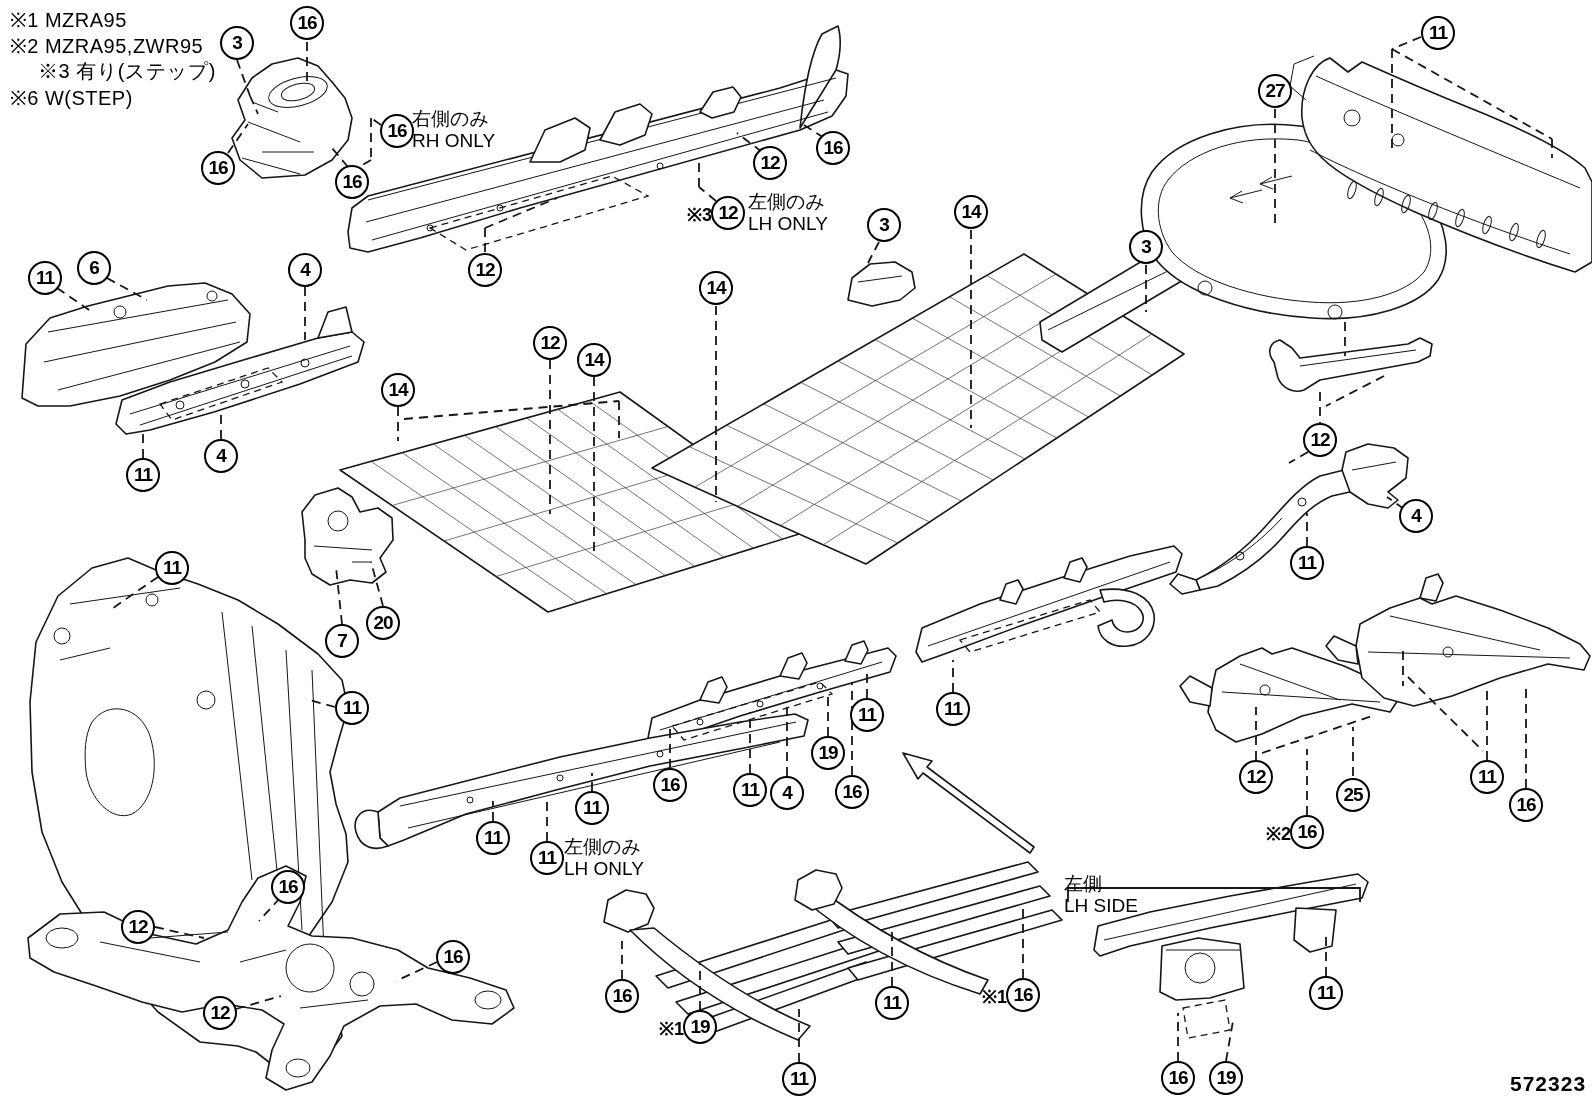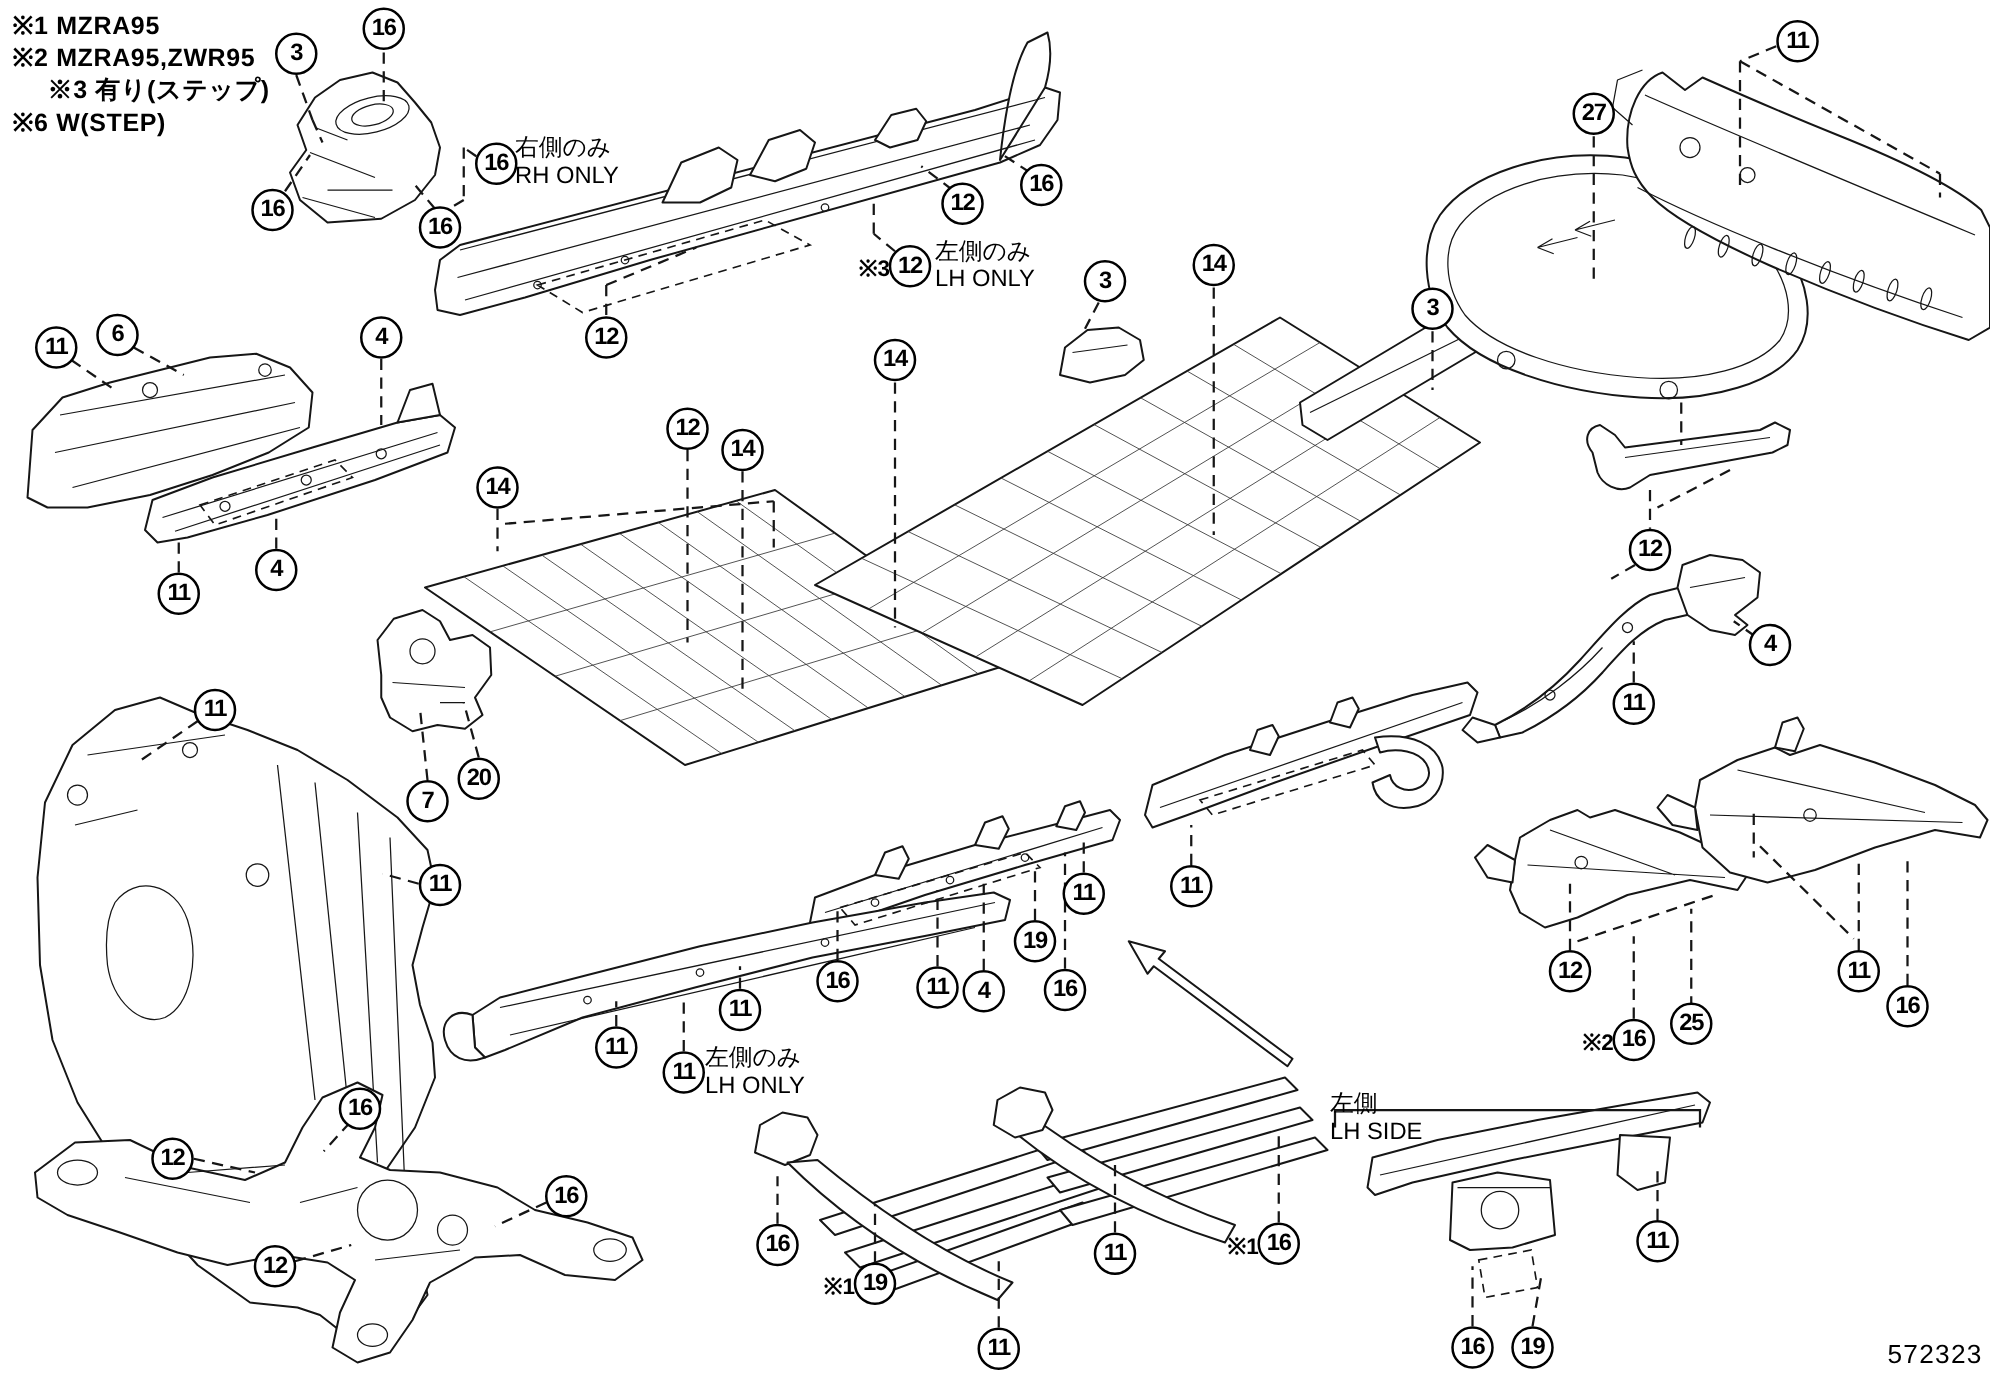--- a/index.html
+++ b/index.html
@@ -7,27 +7,27 @@
           font-family:"Liberation Sans",sans-serif;color:#000}
   svg#art{position:absolute;left:0;top:0}
   
   .ol{fill:#fff;stroke:#161616;stroke-width:1.6;stroke-linejoin:round}
   .d{fill:none;stroke:#161616;stroke-width:1;stroke-linejoin:round}
   .grid{fill:none;stroke:#3a3a3a;stroke-width:0.7}
   .dash{fill:none;stroke:#161616;stroke-width:1.8;stroke-dasharray:9 6}
   .dashbox{fill:none;stroke:#161616;stroke-width:1.3;stroke-dasharray:7 5}
   .solid2{fill:none;stroke:#161616;stroke-width:1.8}
   
-  .note{position:absolute;font-size:20px;font-weight:700;white-space:nowrap;letter-spacing:0.5px}
+  .note{position:absolute;font-size:20px;font-weight:400;white-space:nowrap;letter-spacing:0.5px}
   .slabel{position:absolute;font-size:19px;font-weight:400;line-height:22px;white-space:nowrap}
   .balloon{position:absolute;width:34px;height:34px;box-sizing:border-box;border:2.5px solid #000;
            border-radius:50%;background:#fff;display:flex;align-items:center;justify-content:center;
            font-size:19px;font-weight:700;letter-spacing:-1px}
   .balloon .pfx{position:absolute;right:31px;top:4px;font-size:18px;font-weight:700;letter-spacing:0;white-space:nowrap}
-  .dnum{position:absolute;font-size:21px;font-weight:400;letter-spacing:1px}
+  .dnum{position:absolute;font-size:21px;font-weight:700;letter-spacing:1px}
 </style>
 </head>
 <body>
 
 <div class="canvas" id="canvas">
 
 <svg id="art" width="1592" height="1099" viewBox="0 0 1592 1099">
       <g>
         <line x1="1185.3333333333333" y1="220.33333333333334" x2="1327" y2="287" class="grid"></line>
         <line x1="1198.6666666666667" y1="208.66666666666666" x2="1342" y2="274" class="grid"></line>
@@ -514,21 +514,21 @@
       <span>16</span>
       <span class="pfx">※1</span>
     </div>
     <div class="balloon" style="left: 1239px; top: 760px;">
       <span>12</span>
     </div>
     <div class="balloon" style="left: 1290px; top: 815px;">
       <span>16</span>
       <span class="pfx">※2</span>
     </div>
-    <div class="balloon" style="left: 1336px; top: 802px;">
+    <div class="balloon" style="left: 1336px; top: 778px;">
       <span>25</span>
     </div>
     <div class="balloon" style="left: 1470px; top: 760px;">
       <span>11</span>
     </div>
     <div class="balloon" style="left: 1509px; top: 788px;">
       <span>16</span>
     </div>
     <div class="balloon" style="left: 1309px; top: 976px;">
       <span>11</span>

